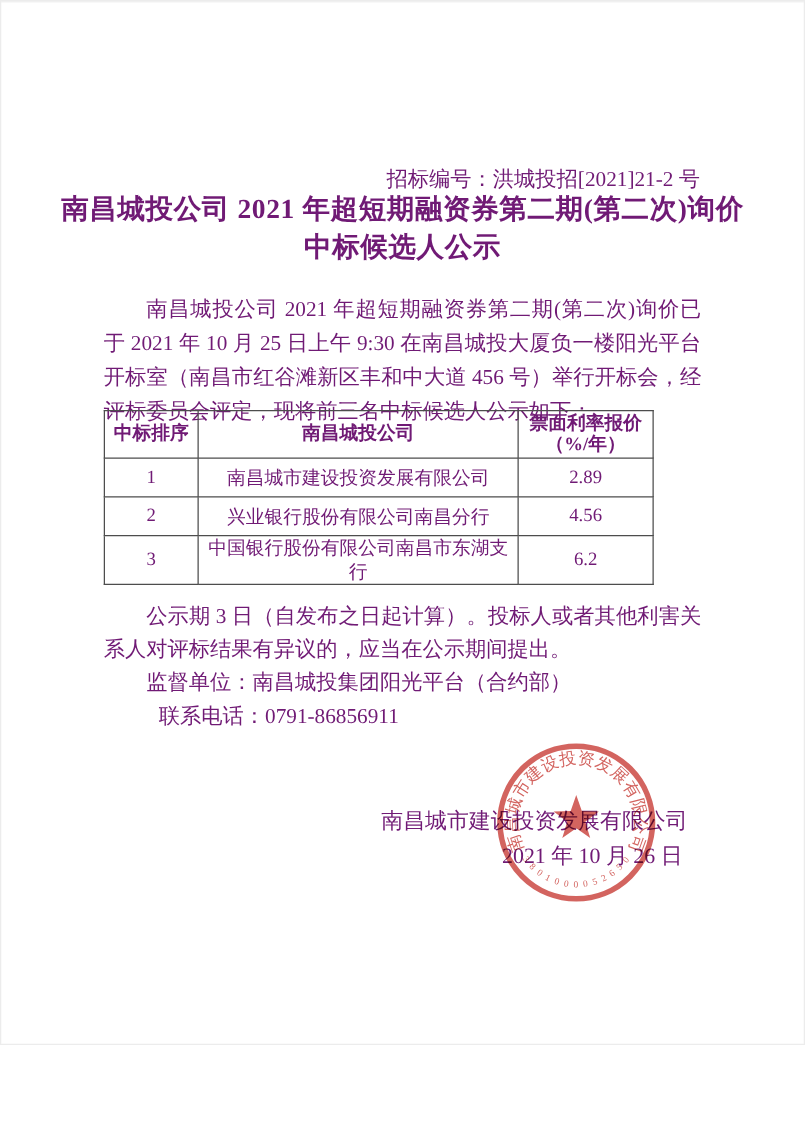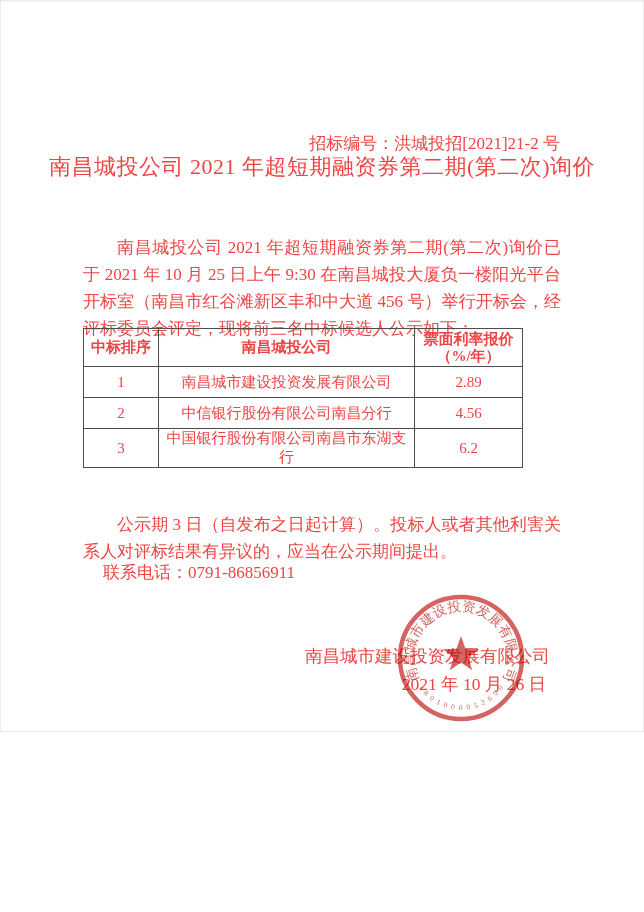--- a/index.html
+++ b/index.html
@@ -1,62 +1,63 @@
 <!DOCTYPE html>
 <html><head>
 <meta charset="utf-8">
 <style>
   html,body { margin:0; padding:0; background:#fff; }
   .page {
-    position:relative; width:644px; height:732px; background:#ffffff;
+    position:relative; width:644px; height:836px; background:#ffffff;
     box-shadow: inset 0 0 0 1px #ececec, inset 0 2px 0 #f2f2f2;
     font-family: "Liberation Serif", "DejaVu Serif", serif;
-    color:#ef4444; overflow:hidden;
+    color:#701a75; overflow:hidden;
   }
   .abs { position:absolute; }
   .tender-no { top:130px; right:84px; font-size:17px; line-height:27px; }
   .doc-title {
     top:151px; left:30px; right:30px; text-align:center;
-    font-size:22px; font-weight:400; line-height:31px; letter-spacing:0.5px;
+    font-size:22px; font-weight:700; line-height:31px; letter-spacing:0.5px;
   }
   .intro {
     top:234px; left:83px; width:478px;
     font-size:17px; line-height:27px; text-align:justify; text-indent:2em;
   }
   .bid-table { top:328px; left:83px; border-collapse:collapse; table-layout:fixed; }
   .bid-table th, .bid-table td {
     border:1px solid #4d4d4d; text-align:center; vertical-align:middle;
     padding:0 2px; font-size:15px;
   }
   .bid-table th { font-weight:700; height:37px; line-height:17px; }
   .bid-table td { height:30px; font-weight:400; }
   .col-rank { width:75px; } .col-name { width:256px; } .col-rate { width:108px; }
   .notice {
     top:479px; left:83px; width:478px;
-    font-size:17px; line-height:27px; text-align:justify; text-indent:2em;margin-top:32px;
+    font-size:17px; line-height:27px; text-align:justify; text-indent:2em;
   }
   .supervisor { top:532px; left:83px; font-size:17px; line-height:27px; text-indent:2em; }
-  .phone      { top:559px; left:69px; font-size:17px; line-height:27px; text-indent:2em; }
+  .phone      { top:559px; left:93px; font-size:17px; line-height:27px; text-indent:2em; }
   .sig-company { top:643px; right:94px; font-size:17.5px; line-height:27px; }
   .sig-date    { top:671px; right:98px; font-size:17.5px; line-height:27px; }
   .seal {
     left:391px; top:588px; width:140px; height:140px;
     opacity:0.82; mix-blend-mode:multiply; z-index:5;
   }
   .seal text { font-family:"Liberation Serif","DejaVu Serif",serif; }
 </style>
 </head>
 <body>
 
 <div class="page">
 
   <div class="abs tender-no">招标编号：洪城投招[2021]21-2 号</div>
 
   <div class="abs doc-title">
     <div>南昌城投公司 2021 年超短期融资券第二期(第二次)询价</div>
+    <div>中标候选人公示</div>
   </div>
 
   <div class="abs intro">南昌城投公司 2021 年超短期融资券第二期(第二次)询价已于 2021 年 10 月 25 日上午 9:30 在南昌城投大厦负一楼阳光平台开标室（南昌市红谷滩新区丰和中大道 456 号）举行开标会，经评标委员会评定，现将前三名中标候选人公示如下：</div>
 
   <table class="abs bid-table">
     <colgroup>
       <col class="col-rank">
         <col class="col-name">
         <col class="col-rate">
     </colgroup>
@@ -71,33 +72,34 @@
       </tr>
     </thead>
     <tbody>
       <tr>
         <td>1</td>
         <td>南昌城市建设投资发展有限公司</td>
         <td>2.89</td>
       </tr>
       <tr>
         <td>2</td>
-        <td>中信银行股份有限公司南昌分行</td>
+        <td>兴业银行股份有限公司南昌分行</td>
         <td>4.56</td>
       </tr>
       <tr>
         <td>3</td>
         <td>中国银行股份有限公司南昌市东湖支行</td>
         <td>6.2</td>
       </tr>
     </tbody>
   </table>
 
   <div class="abs notice">公示期 3 日（自发布之日起计算）。投标人或者其他利害关系人对评标结果有异议的，应当在公示期间提出。</div>
 
+  <div class="abs supervisor">监督单位：南昌城投集团阳光平台（合约部）</div>
 
   <div class="abs phone">联系电话：0791-86856911</div>
 
   <div class="abs sig-company">南昌城市建设投资发展有限公司</div>
 
   <div class="abs sig-date">2021 年 10 月 26 日</div>
 
   <svg class="abs seal" viewBox="0 0 140 140" xmlns="http://www.w3.org/2000/svg">
     <circle cx="70" cy="70" r="61" fill="none" stroke-width="4.5" stroke="#c9413c"></circle>
     <path id="sealTextArc" d="M 28.5 92.1 A 47 47 0 1 1 111.5 92.1" fill="none"></path>

